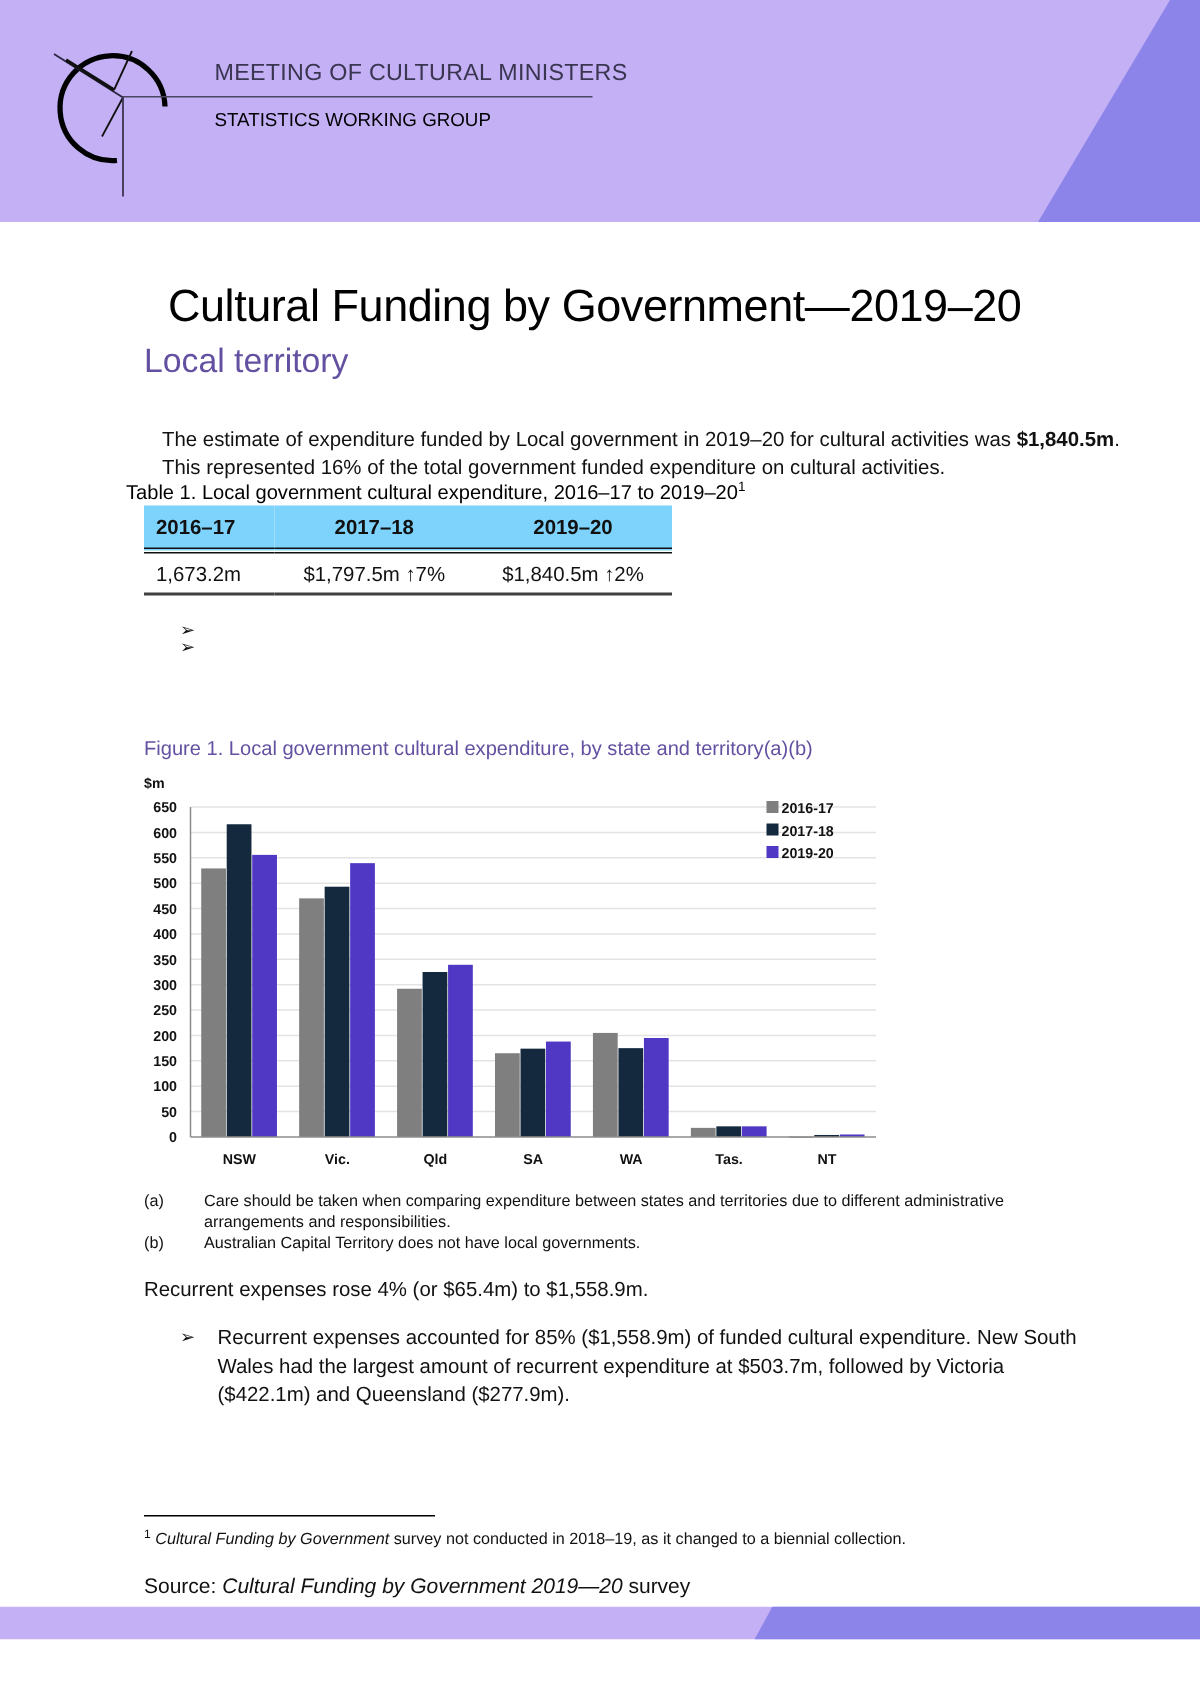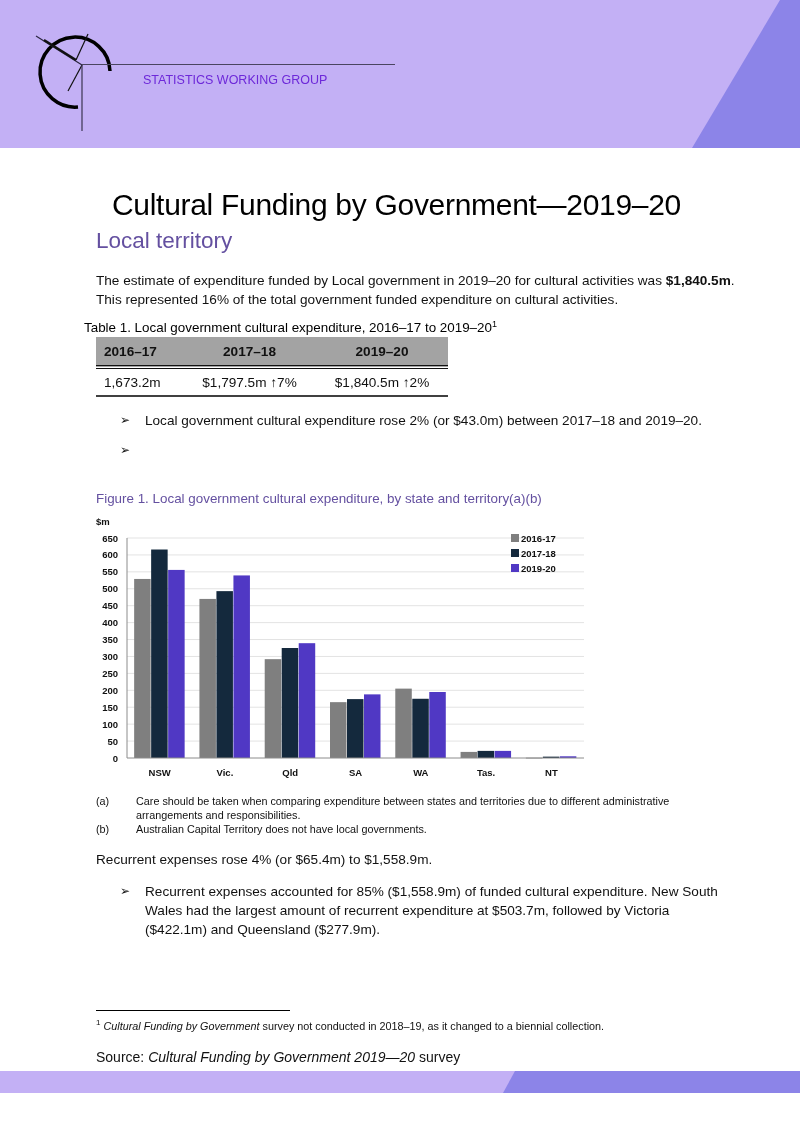--- a/index.html
+++ b/index.html
@@ -3,31 +3,31 @@
 <meta charset="utf-8">
 <style>
   html, body { margin: 0; padding: 0; background: #ffffff; }
   body { width: 800px; height: 1131px; position: relative; overflow: hidden;
          font-family: "Liberation Sans", "DejaVu Sans", sans-serif; color: #111; }
   .header { position: absolute; left: 0; top: 0; width: 800px; height: 148px; background: #c3b0f5; overflow: hidden; }
   .header-tri { position: absolute; left: 0; top: 0; width: 800px; height: 148px; }
   .logo { position: absolute; left: 30px; top: 28px; width: 100px; height: 110px; }
   .org-title { position: absolute; left: 143px; top: 40px; font-size: 15.5px; letter-spacing: 0.2px; color: #3a3550; font-family: "Liberation Sans", sans-serif; }
   .org-line { position: absolute; left: 82px; top: 64px; width: 313px; height: 1px; background: #4a4560; }
-  .org-sub { position: absolute; left: 143px; top: 73px; font-size: 12.5px; color: #6d28d9; }
+  .org-sub { position: absolute; left: 143px; top: 73px; font-size: 12.5px; color: #000000; }
 
   .page-title { position: absolute; left: 96px; top: 172px; font-size: 30px; color: #000; font-weight: normal; margin: 16px; letter-spacing: -0.3px; }
   .section-title { position: absolute; left: 96px; top: 228px; font-size: 22.5px; color: #6450a0; margin: 0; font-weight: normal; }
-  .intro { position: absolute; left: 96px; top: 271px; width: 640px; font-size: 13.6px; line-height: 19px; margin: 0; }
+  .intro { position: absolute; left: 96px; top: 271px; width: 640px; font-size: 13.6px; line-height: 19px; margin: 12px; }
   .intro b { font-weight: bold; }
 
   .table-caption { position: absolute; left: 84px; top: 319px; font-size: 13.4px; color: #000000; }
   .table-caption sup { font-size: 9px; }
   .data-table { position: absolute; left: 96px; top: 337px; width: 352px; border-collapse: collapse; font-size: 13.6px; }
-  .data-table th { background: #a3a3a3; font-weight: bold; height: 28px; padding: 0 8px; text-align: center; border-bottom: 4px double #111; }
+  .data-table th { background: #7dd3fc; font-weight: bold; height: 28px; padding: 0 8px; text-align: center; border-bottom: 4px double #111; }
   .data-table th:first-child, .data-table td:first-child { text-align: left; }
   .data-table td { height: 26px; padding: 0 8px; text-align: center; border-bottom: 2px solid #404040; }
   .col1 { width: 71px; } .col2 { width: 117px; } .col3 { width: 116px; }
 
   .bullets { position: absolute; left: 120px; width: 600px; font-size: 13.6px; line-height: 19px; }
   .bullet { position: relative; padding-left: 25px; margin: 0 0 11px 0; }
   .bullet .arrow { position: absolute; left: 0; top: 0; font-size: 12px; }
 
   .fig-caption { position: absolute; left: 96px; top: 491px; font-size: 13.4px; color: #6450a0; }
   .chart { position: absolute; left: 96px; top: 510px; width: 500px; height: 280px; }
@@ -53,20 +53,21 @@
     <polygon points="780,0 800,0 800,148 692,148" fill="#8c84e8"></polygon>
   </svg>
   <svg class="logo" width="100" height="110" viewBox="0 0 100 110">
     <path d="M48 79 A 35 35 0 1 1 80 43" fill="none" stroke="#000" stroke-width="3.5"></path>
     <line x1="6" y1="8" x2="52" y2="37" stroke="#2a2540" stroke-width="1.2"></line>
     <line x1="14" y1="12" x2="46" y2="32" stroke="#111" stroke-width="2.2"></line>
     <line x1="46" y1="32" x2="58" y2="6" stroke="#111" stroke-width="1.2"></line>
     <line x1="52" y1="37" x2="38" y2="63" stroke="#111" stroke-width="1.2"></line>
     <line x1="52" y1="36" x2="52" y2="103" stroke="#3a3550" stroke-width="1.2"></line>
   </svg>
+  <div class="org-title">MEETING OF CULTURAL MINISTERS</div>
   <div class="org-line"></div>
   <div class="org-sub">STATISTICS WORKING GROUP</div>
 </div>
 
 <h1 class="page-title">Cultural Funding by Government—2019–20</h1>
 <h2 class="section-title">Local territory</h2>
 
 <p class="intro"><span>The estimate of expenditure funded by Local government in 2019–20 for cultural activities was </span><b>$1,840.5m</b><span>. This represented 16% of the total government funded expenditure on cultural activities.</span></p>
 
 <div class="table-caption"><span>Table 1. Local government cultural expenditure, 2016–17 to 2019–20</span><sup>1</sup></div>
@@ -84,21 +85,20 @@
       <td>1,673.2m</td>
       <td>$1,797.5m ↑7%</td>
       <td>$1,840.5m ↑2%</td>
     </tr>
   </tbody>
 </table>
 
 <div class="bullets" style="top:411px">
   <div class="bullet">
     <span class="arrow">➢</span>
-    <span>Local government cultural expenditure rose 2% (or $43.0m) between 2017–18 and 2019–20.</span>
   </div>
   <div class="bullet" style="margin-top:2px">
     <span class="arrow">➢</span>
   </div>
 </div>
 
 <div class="fig-caption">Figure 1. Local government cultural expenditure, by state and territory(a)(b)</div>
 
 <div class="chart">
   <svg id="chart-svg" width="500" height="280">

